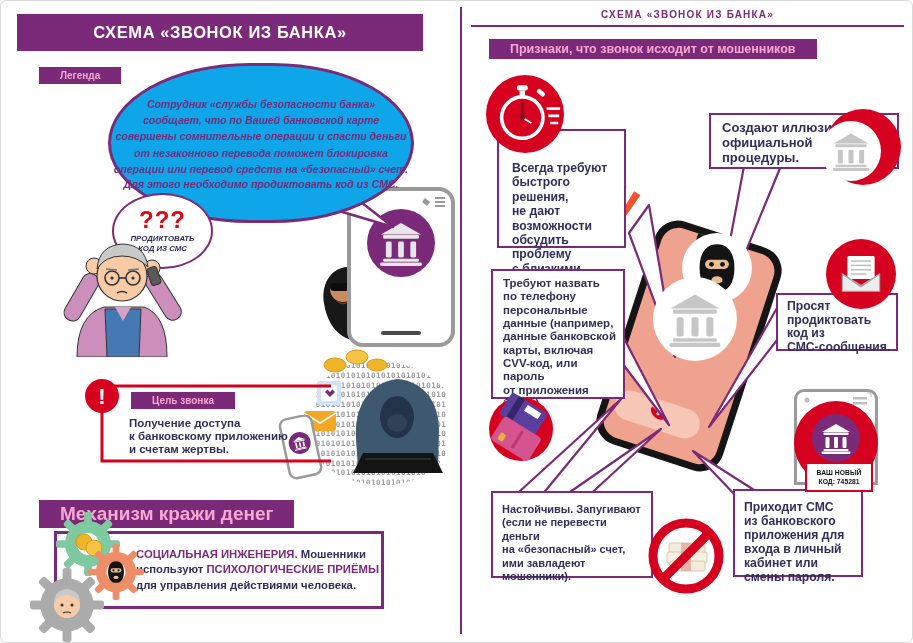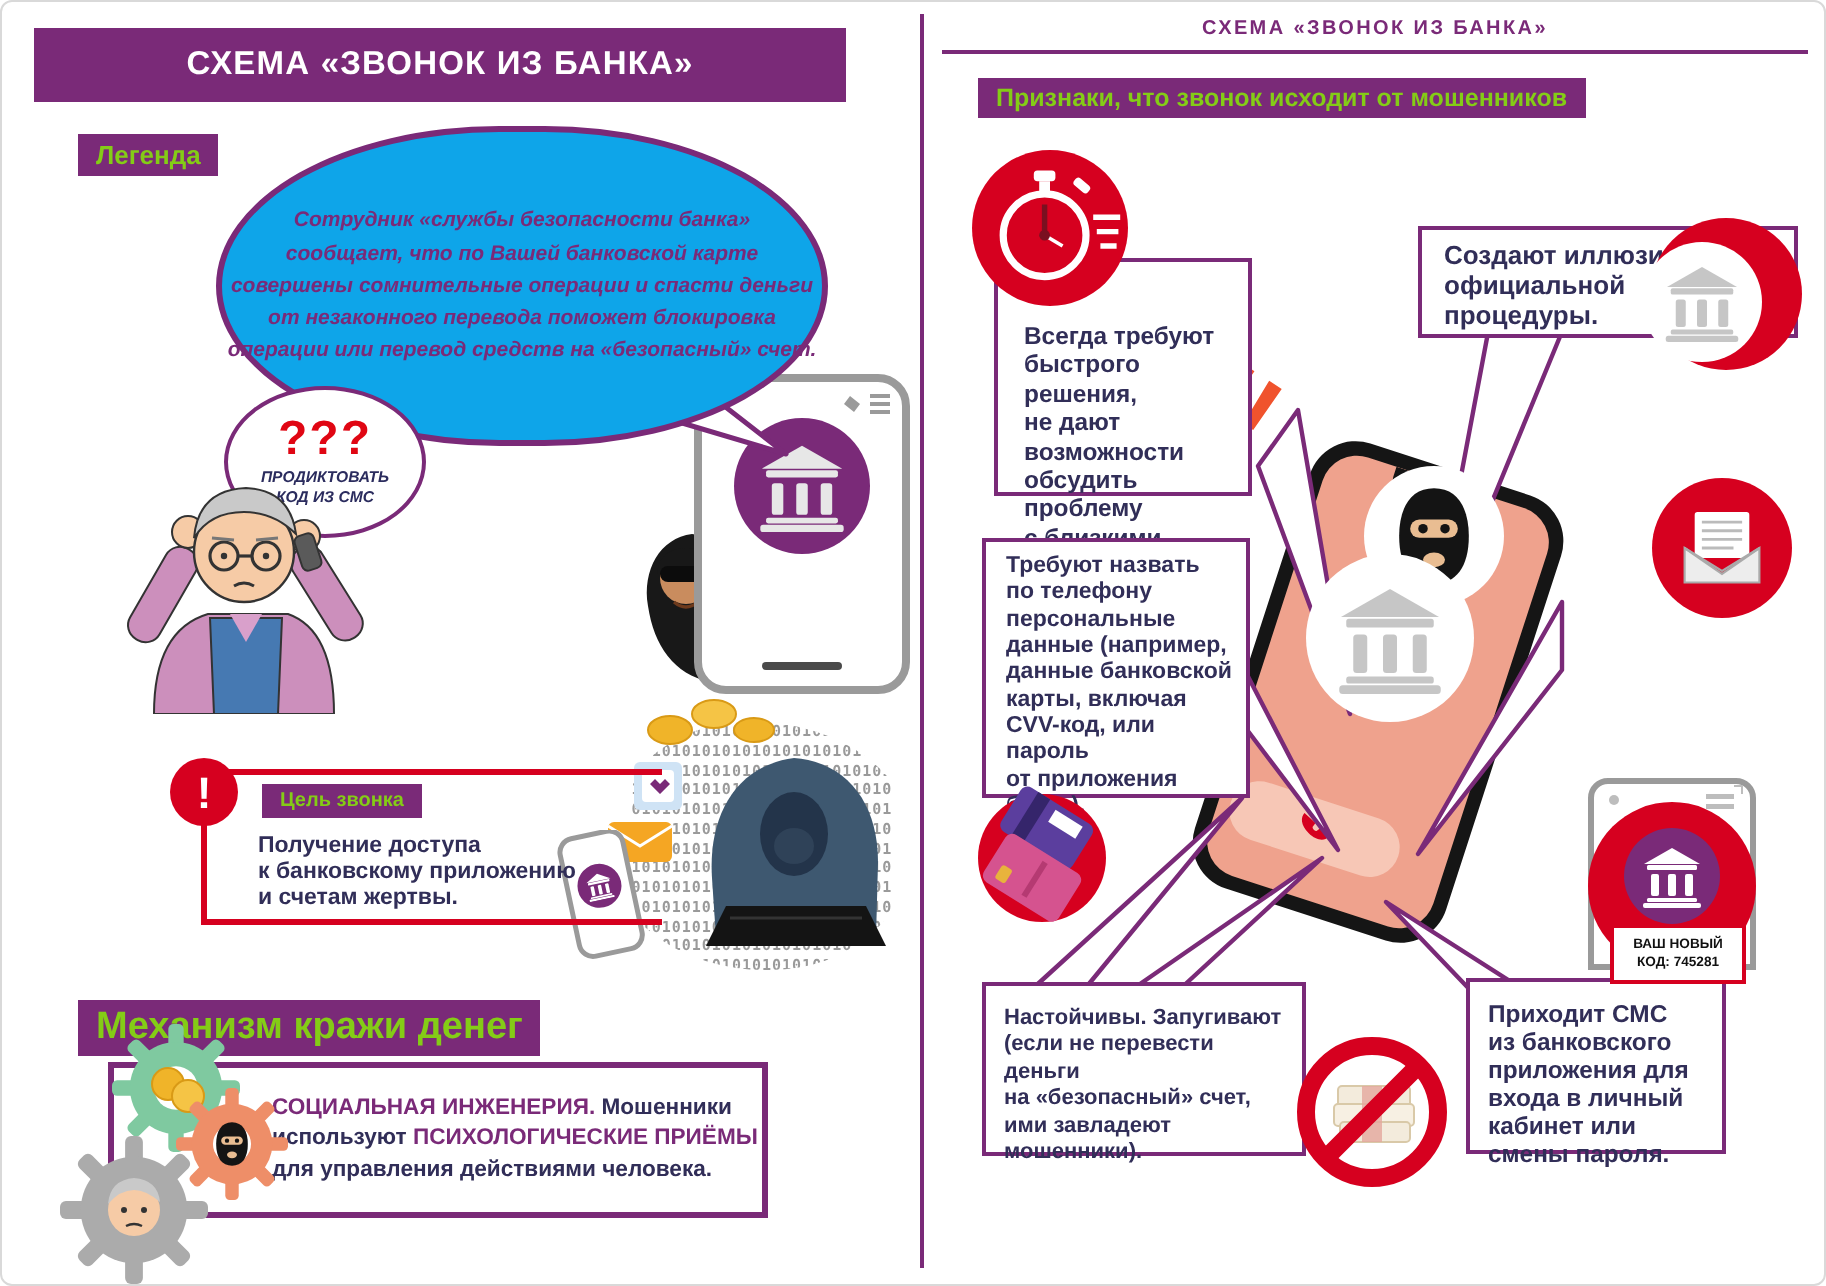--- a/index.html
+++ b/index.html
@@ -6,22 +6,22 @@
   .canvas{position:relative;width:913px;height:643px;background:#fff;border:1px solid #d9d9d9;
     border-radius:6px;box-sizing:border-box;overflow:hidden;
     font-family:"Liberation Sans","DejaVu Sans",sans-serif;}
   .abs{position:absolute;}
   .pre{white-space:pre-line;}
   .divider{left:459px;top:6px;width:2px;height:627px;background:#7A2A78;}
 
   
   .lp-title{left:16px;top:13px;width:406px;height:37px;background:#7A2A78;color:#fff;
     font-size:16.5px;font-weight:800;letter-spacing:.6px;display:flex;align-items:center;justify-content:center;}
-  .tag{background:#7A2A78;color:#84cc16;font-weight:800;padding:3px 9px;display:inline-block;}
-  .lp-legend{left:38px;top:66px;font-size:13px;}
+  .tag{background:#7A2A78;color:#f9a8d4;font-weight:800;padding:3px 21px;display:inline-block;}
+  .lp-legend{left:38px;top:66px;font-size:10px;}
   .bubble-main{left:107px;top:62px;width:300px;height:154px;background:#0ea5e9;border:3px solid #7A2A78;
     border-radius:50%/54%;display:flex;flex-direction:column;align-items:center;justify-content:center;
     text-align:center;z-index:4;}
   .bubble-main .bt{font-size:10.5px;font-style:italic;font-weight:600;color:#7A2A78;line-height:1.55;}
   .bubble-main .bb{font-size:10.6px;font-style:italic;font-weight:800;color:#7A2A78;margin-top:1px;}
   .bubble-small{left:111px;top:192px;width:97px;height:72px;background:#fff;border:2.5px solid #7A2A78;
     border-radius:50%;display:flex;flex-direction:column;align-items:center;justify-content:center;z-index:4;}
   .qqq{color:#E00613;font-size:24px;font-weight:900;letter-spacing:1px;line-height:1;}
   .thought{font-size:7.8px;font-weight:800;font-style:italic;color:#2B2C5E;text-align:center;line-height:1.3;margin-top:2px;}
   .lp-phone{left:346px;top:186px;width:100px;height:152px;background:#fff;border:4px solid #9A9A9A;
@@ -154,20 +154,21 @@
       <polygon points="298,198 338,184 392,226" fill="#fff" stroke="#7A2A78" stroke-width="2.5" stroke-linejoin="round"></polygon>
       <polygon points="136,248 158,246 102,256" fill="#fff" stroke="#7A2A78" stroke-width="2.5" stroke-linejoin="round"></polygon>
     </svg>
 
     <div class="abs bubble-main">
       <div class="bt pre">Сотрудник «службы безопасности банка»
 сообщает, что по Вашей банковской карте
 совершены сомнительные операции и спасти деньги
 от незаконного перевода поможет блокировка
 операции или перевод средств на «безопасный» счет.</div>
+      <div class="bb">Для этого необходимо продиктовать код из СМС.</div>
     </div>
 
     <div class="abs bubble-small">
       <div class="qqq">???</div>
       <div class="thought pre">ПРОДИКТОВАТЬ
 КОД ИЗ СМС</div>
     </div>
 
     <svg class="abs" style="left:48px;top:228px;z-index:4" width="150" height="128" viewBox="0 0 150 128">
       <path d="M28,128 Q28,86 55,78 L95,78 Q118,86 118,128 Z" fill="#CC8FBC" stroke="#333" stroke-width="1"></path>
@@ -326,20 +327,24 @@
 от приложения
 банка).</div>
     <div class="abs callout co3 pre">Настойчивы. Запугивают
 (если не перевести деньги
 на «безопасный» счет,
 ими завладеют
 мошенники).</div>
     <div class="abs callout co4 pre">Создают иллюзию
 официальной
 процедуры.</div>
+    <div class="abs callout co5 pre">Просят
+продиктовать
+код из
+СМС-сообщения.</div>
     <div class="abs callout co6 pre">Приходит СМС
 из банковского
 приложения для
 входа в личный
 кабинет или
 смены пароля.</div>
 
     <div class="abs red-circle rc-stopwatch">
       <svg width="72" height="66" viewBox="0 0 80 72">
         <rect x="31" y="4" width="12" height="6" rx="2" fill="#fff"></rect>

